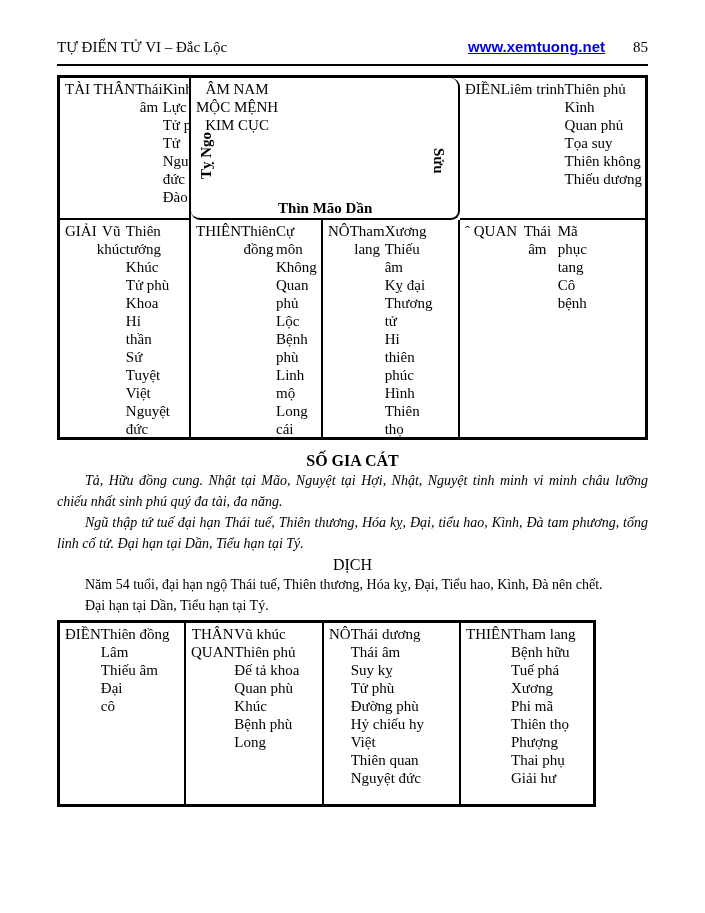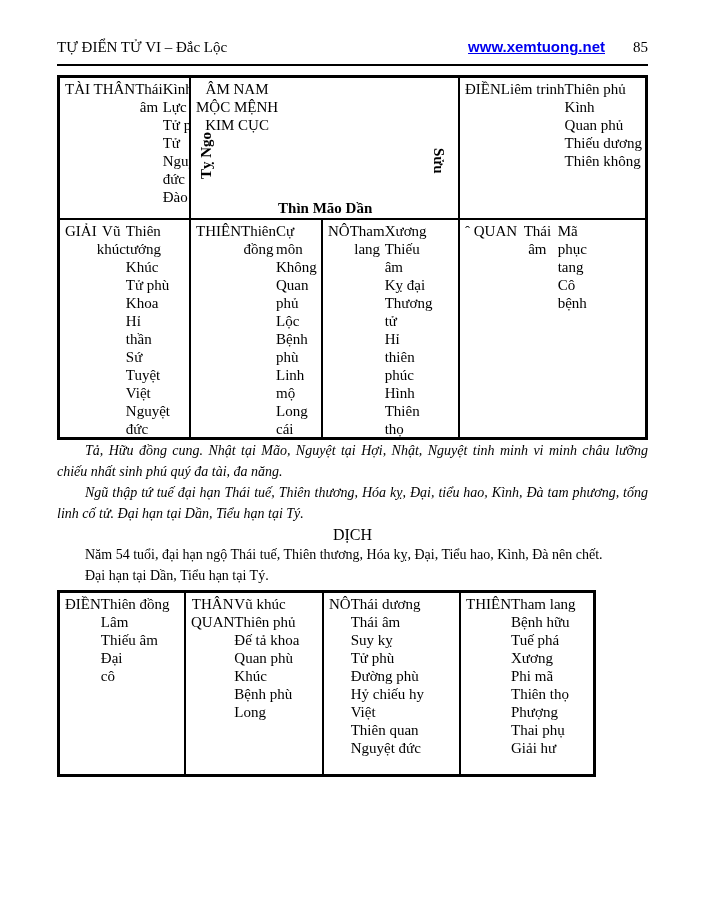--- a/index.html
+++ b/index.html
@@ -30,21 +30,21 @@
     padding:2px 2px 1px 5px; display:flex; flex-direction:row; overflow:hidden;
   }
   .cell.last-col { border-right:none; }
   .cell.last-row { border-bottom:none; }
   .cell-header { text-align:center; white-space:pre; }
   .cell-sub { text-align:center; }
   .cell-item { text-align:left; }
   .cell-number { margin-top:auto; text-align:center; padding-left:42px; }
 
   
-  .center-cell { position:relative; grid-column:2 / 4; }
+  .center-cell { position:relative; grid-column:2 / 4;border-radius:9px; }
   .center-lines div { text-align:center; }
   .center-bottom { margin-top:auto; text-align:center; font-weight:bold; }
   .vert-left {
     position:absolute; left:6px; top:54px;
     writing-mode:vertical-rl; transform:rotate(180deg); font-weight:bold;
   }
   .vert-right {
     position:absolute; right:10px; top:70px;
     writing-mode:vertical-rl; font-weight:bold;
   }
@@ -95,22 +95,23 @@
         <div class="center-bottom">Thìn Mão Dần</div>
       </div>
 
       <div class="cell last-col">
         <div class="cell-header">ĐIỀN</div>
         <div class="cell-sub">Liêm trinh</div>
         <div>
             <div class="cell-item">Thiên phủ</div>
             <div class="cell-item">Kình</div>
             <div class="cell-item">Quan phủ</div>
+            <div class="cell-item">Tọa suy</div>
+            <div class="cell-item">Thiên không</div>
             <div class="cell-item">Thiếu dương</div>
-            <div class="cell-item">Thiên không</div>
           </div>
       </div>
 
       <div class="cell last-row">
         <div class="cell-header">GIẢI</div>
         <div class="cell-sub">Vũ khúc</div>
         <div>
             <div class="cell-item">Thiên tướng</div>
             <div class="cell-item">Khúc Tử phù</div>
             <div class="cell-item">Khoa</div>
@@ -164,20 +165,21 @@
         <div>
             <div class="cell-item">Mã phục</div>
             <div class="cell-item">tang</div>
             <div class="cell-item">Cô bệnh</div>
           </div>
         <div class="cell-number"></div>
       </div>
     </div>
 
     <div class="sec-italic">
+      <div class="sec-title">SỐ GIA CÁT</div>
       <div>
           <p class="para">Tả, Hữu đồng cung. Nhật tại Mão, Nguyệt tại Hợi, Nhật, Nguyệt tinh minh vi minh châu lưỡng chiếu nhất sinh phú quý đa tài, đa năng.</p>
           <p class="para">Ngũ thập tứ tuế đại hạn Thái tuế, Thiên thương, Hóa kỵ, Đại, tiểu hao, Kình, Đà tam phương, tống linh cố tử. Đại hạn tại Dần, Tiểu hạn tại Tý.</p>
         </div>
     </div>
 
     <div>
       <div class="sec-title plain">DỊCH</div>
       <div>
           <p class="para">Năm 54 tuổi, đại hạn ngộ Thái tuế, Thiên thương, Hóa kỵ, Đại, Tiểu hao, Kình, Đà nên chết.</p>

